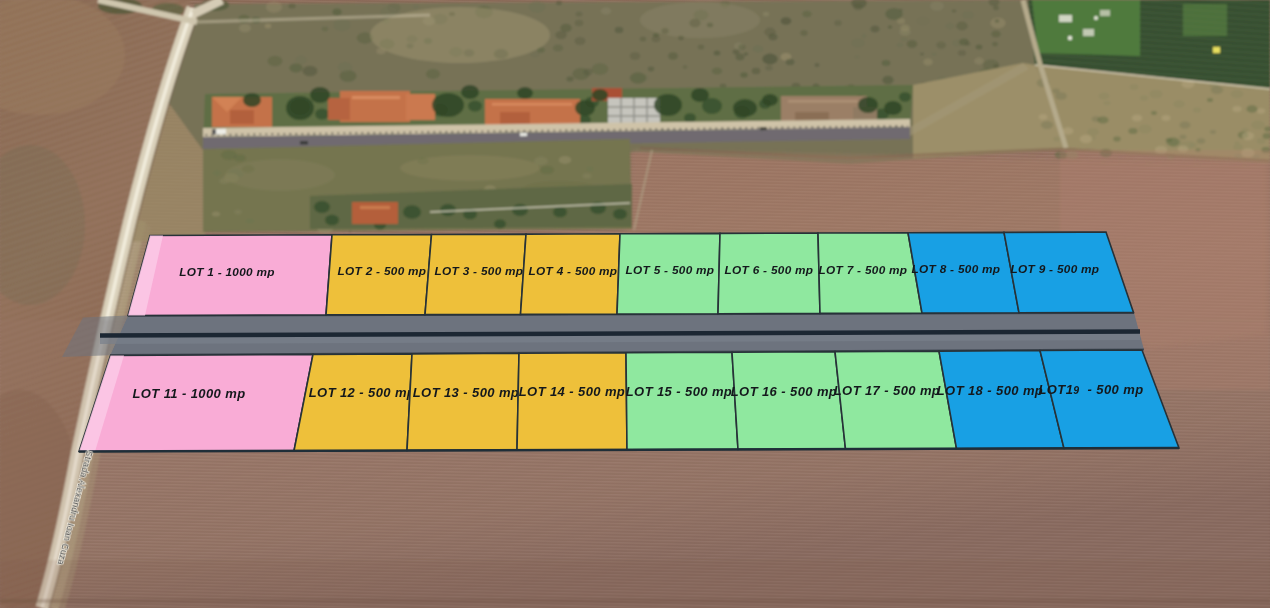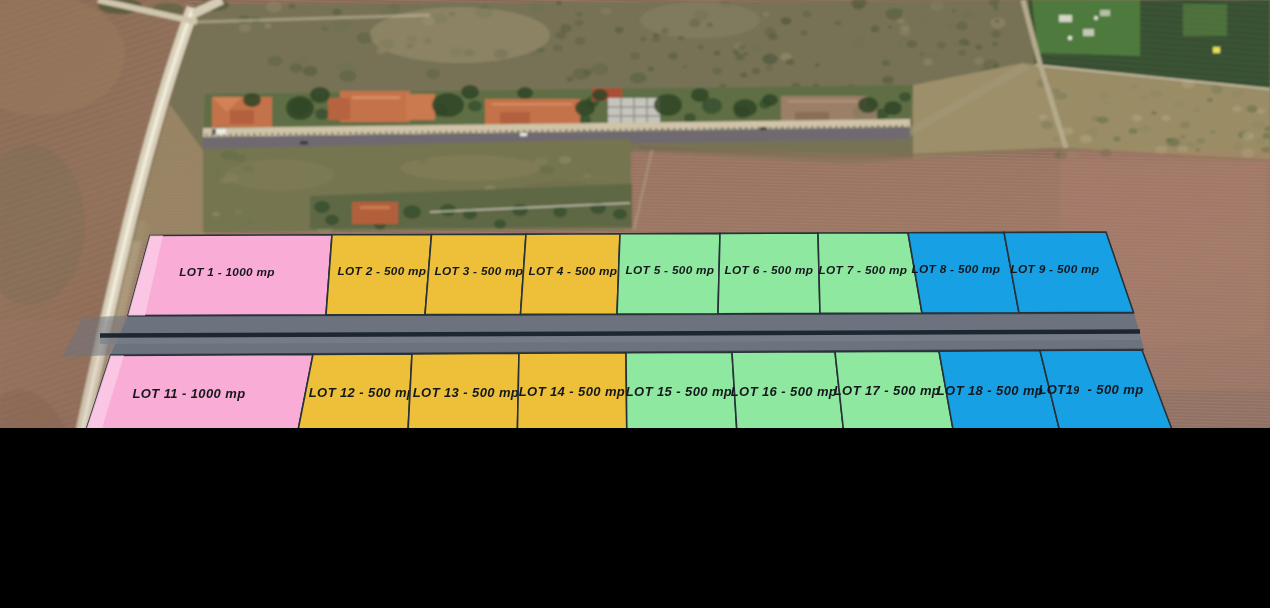--- a/index.html
+++ b/index.html
@@ -1,16 +1,16 @@
 <!DOCTYPE html>
 <html><head>
 <meta charset="utf-8">
 <style>
 html,body{margin:0;padding:0;background:#000;}
-#stage{position:relative;width:1270px;height:428px;overflow:hidden;text-align:center;}
+#stage{position:relative;width:1270px;height:608px;overflow:hidden;text-align:center;}
 </style>
 </head>
 <body>
 <div id="stage">
 <svg width="1270" height="608" viewBox="0 0 1270 608" xmlns="http://www.w3.org/2000/svg">
 <defs>
 <linearGradient id="fieldG" x1="0" y1="0" x2="0.25" y2="1">
 <stop offset="0" stop-color="#8e6d5a"></stop>
           <stop offset="0.35" stop-color="#957161"></stop>
 <stop offset="0.62" stop-color="#9b7868"></stop>

